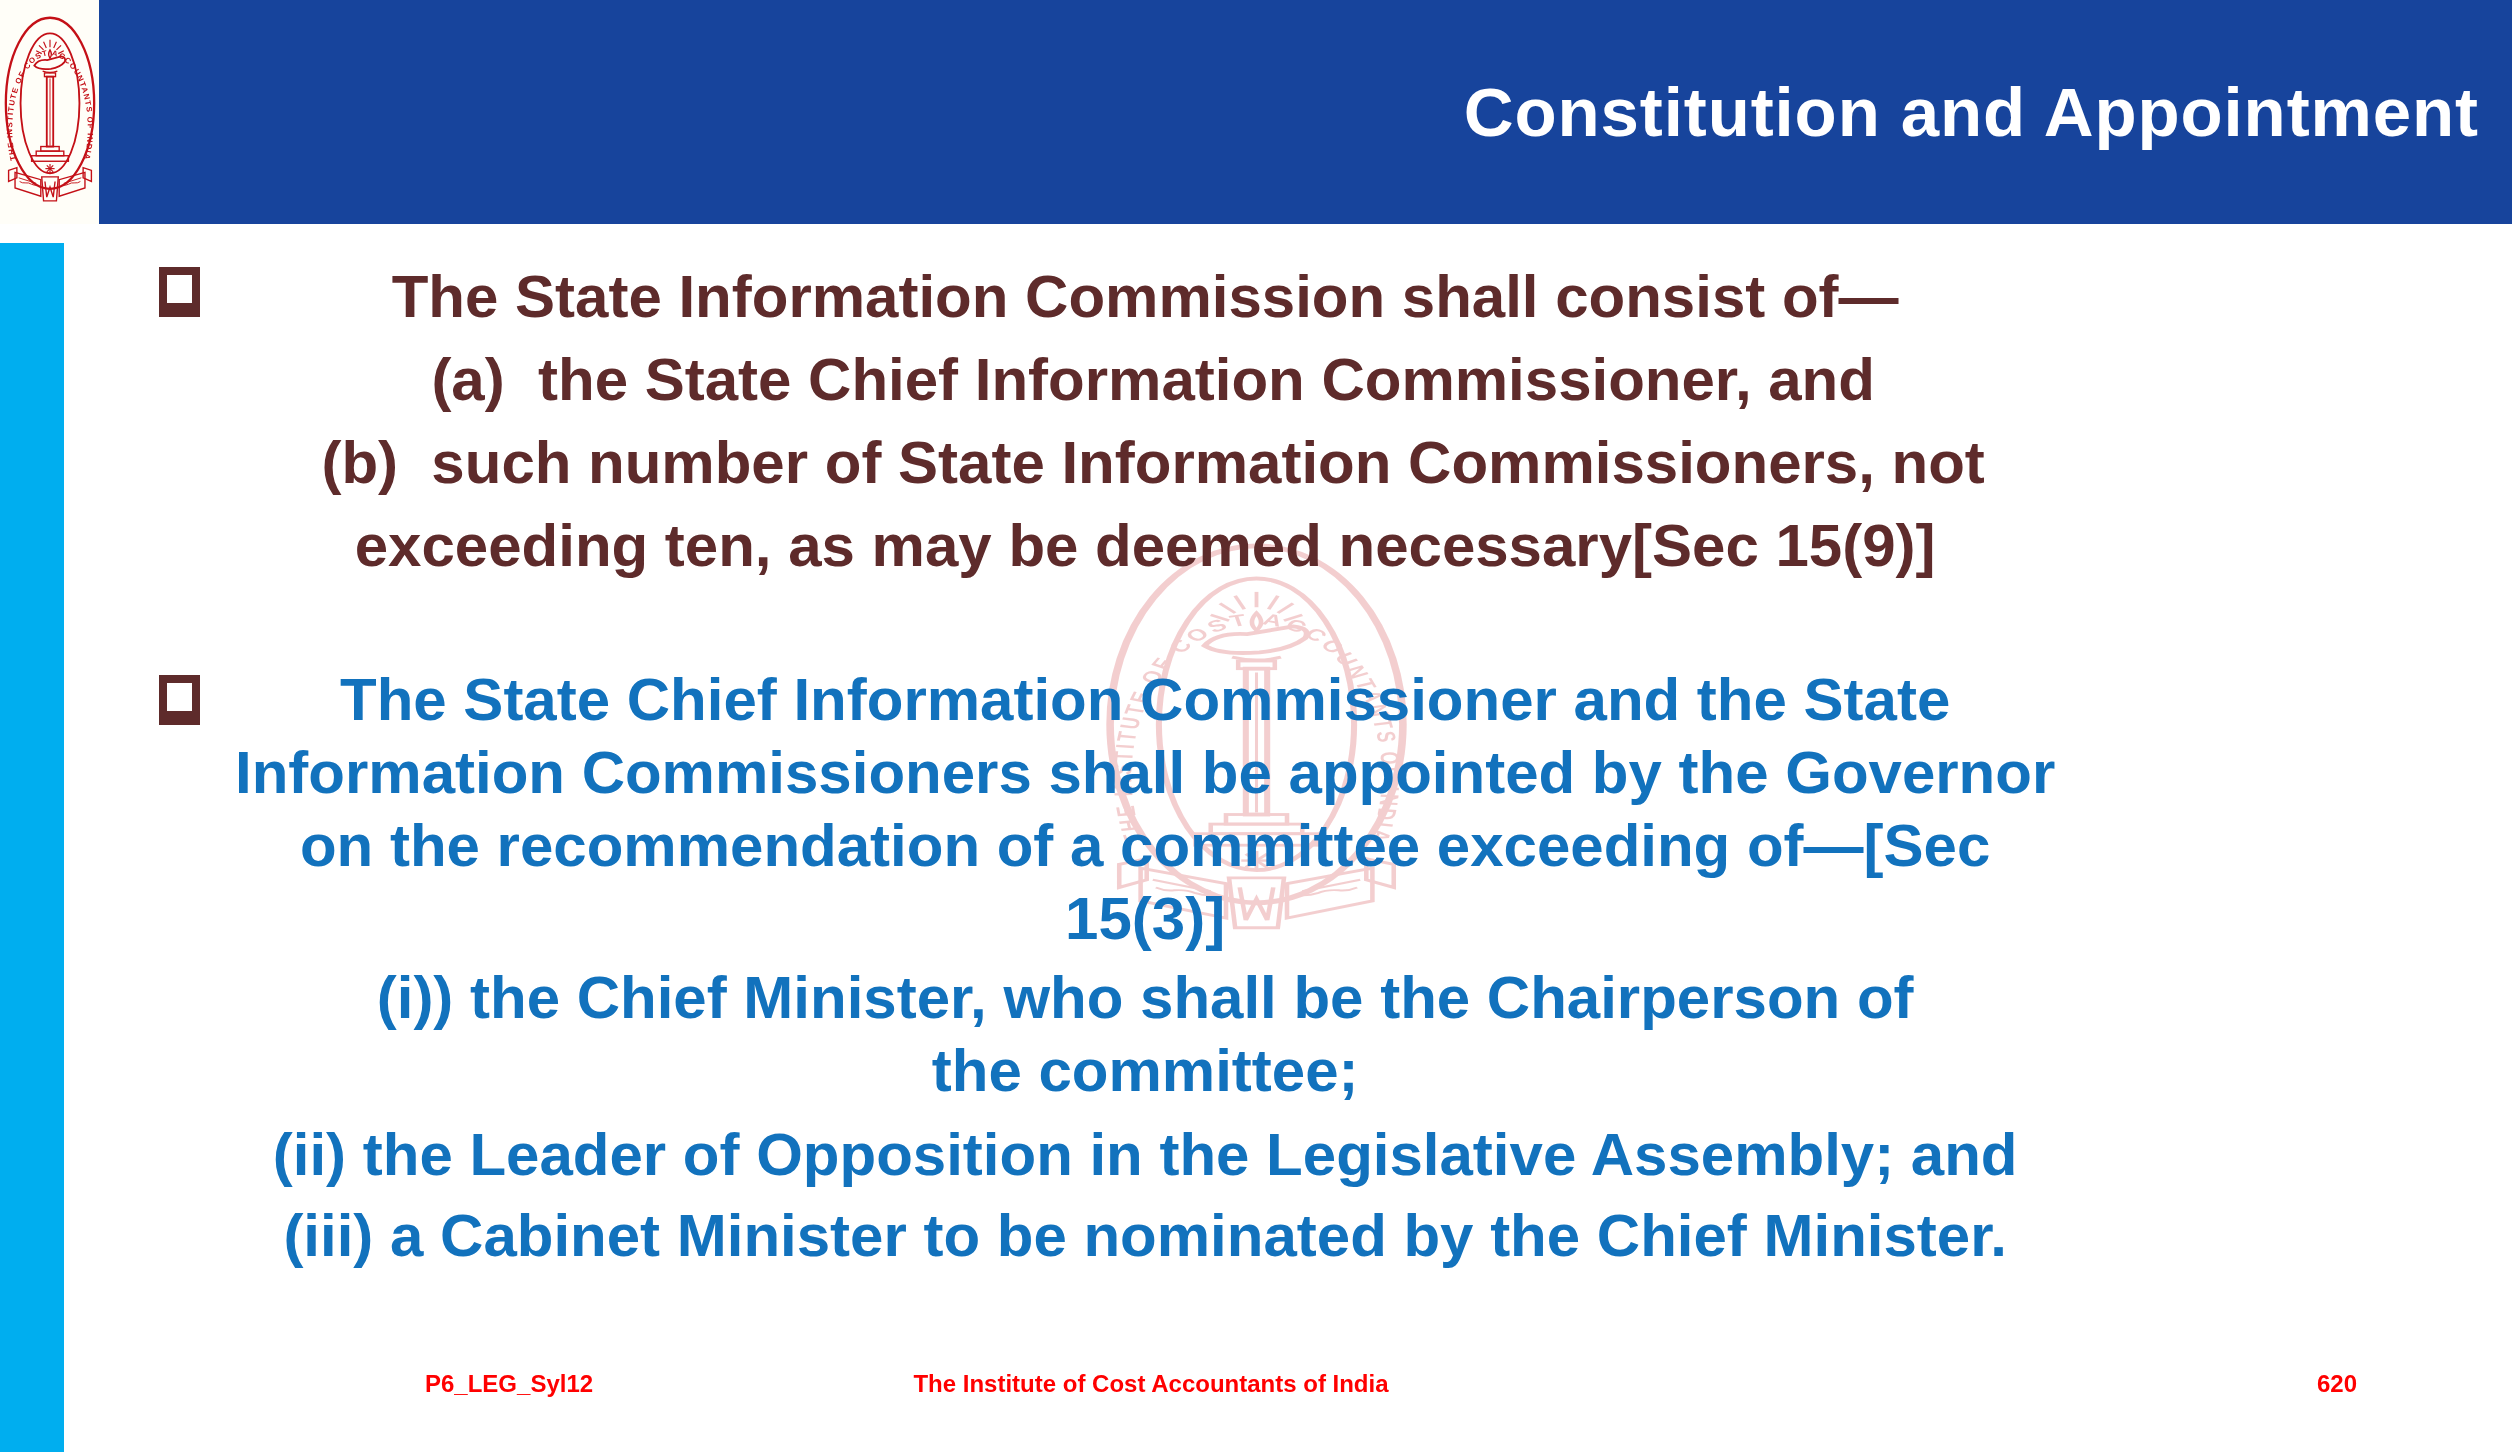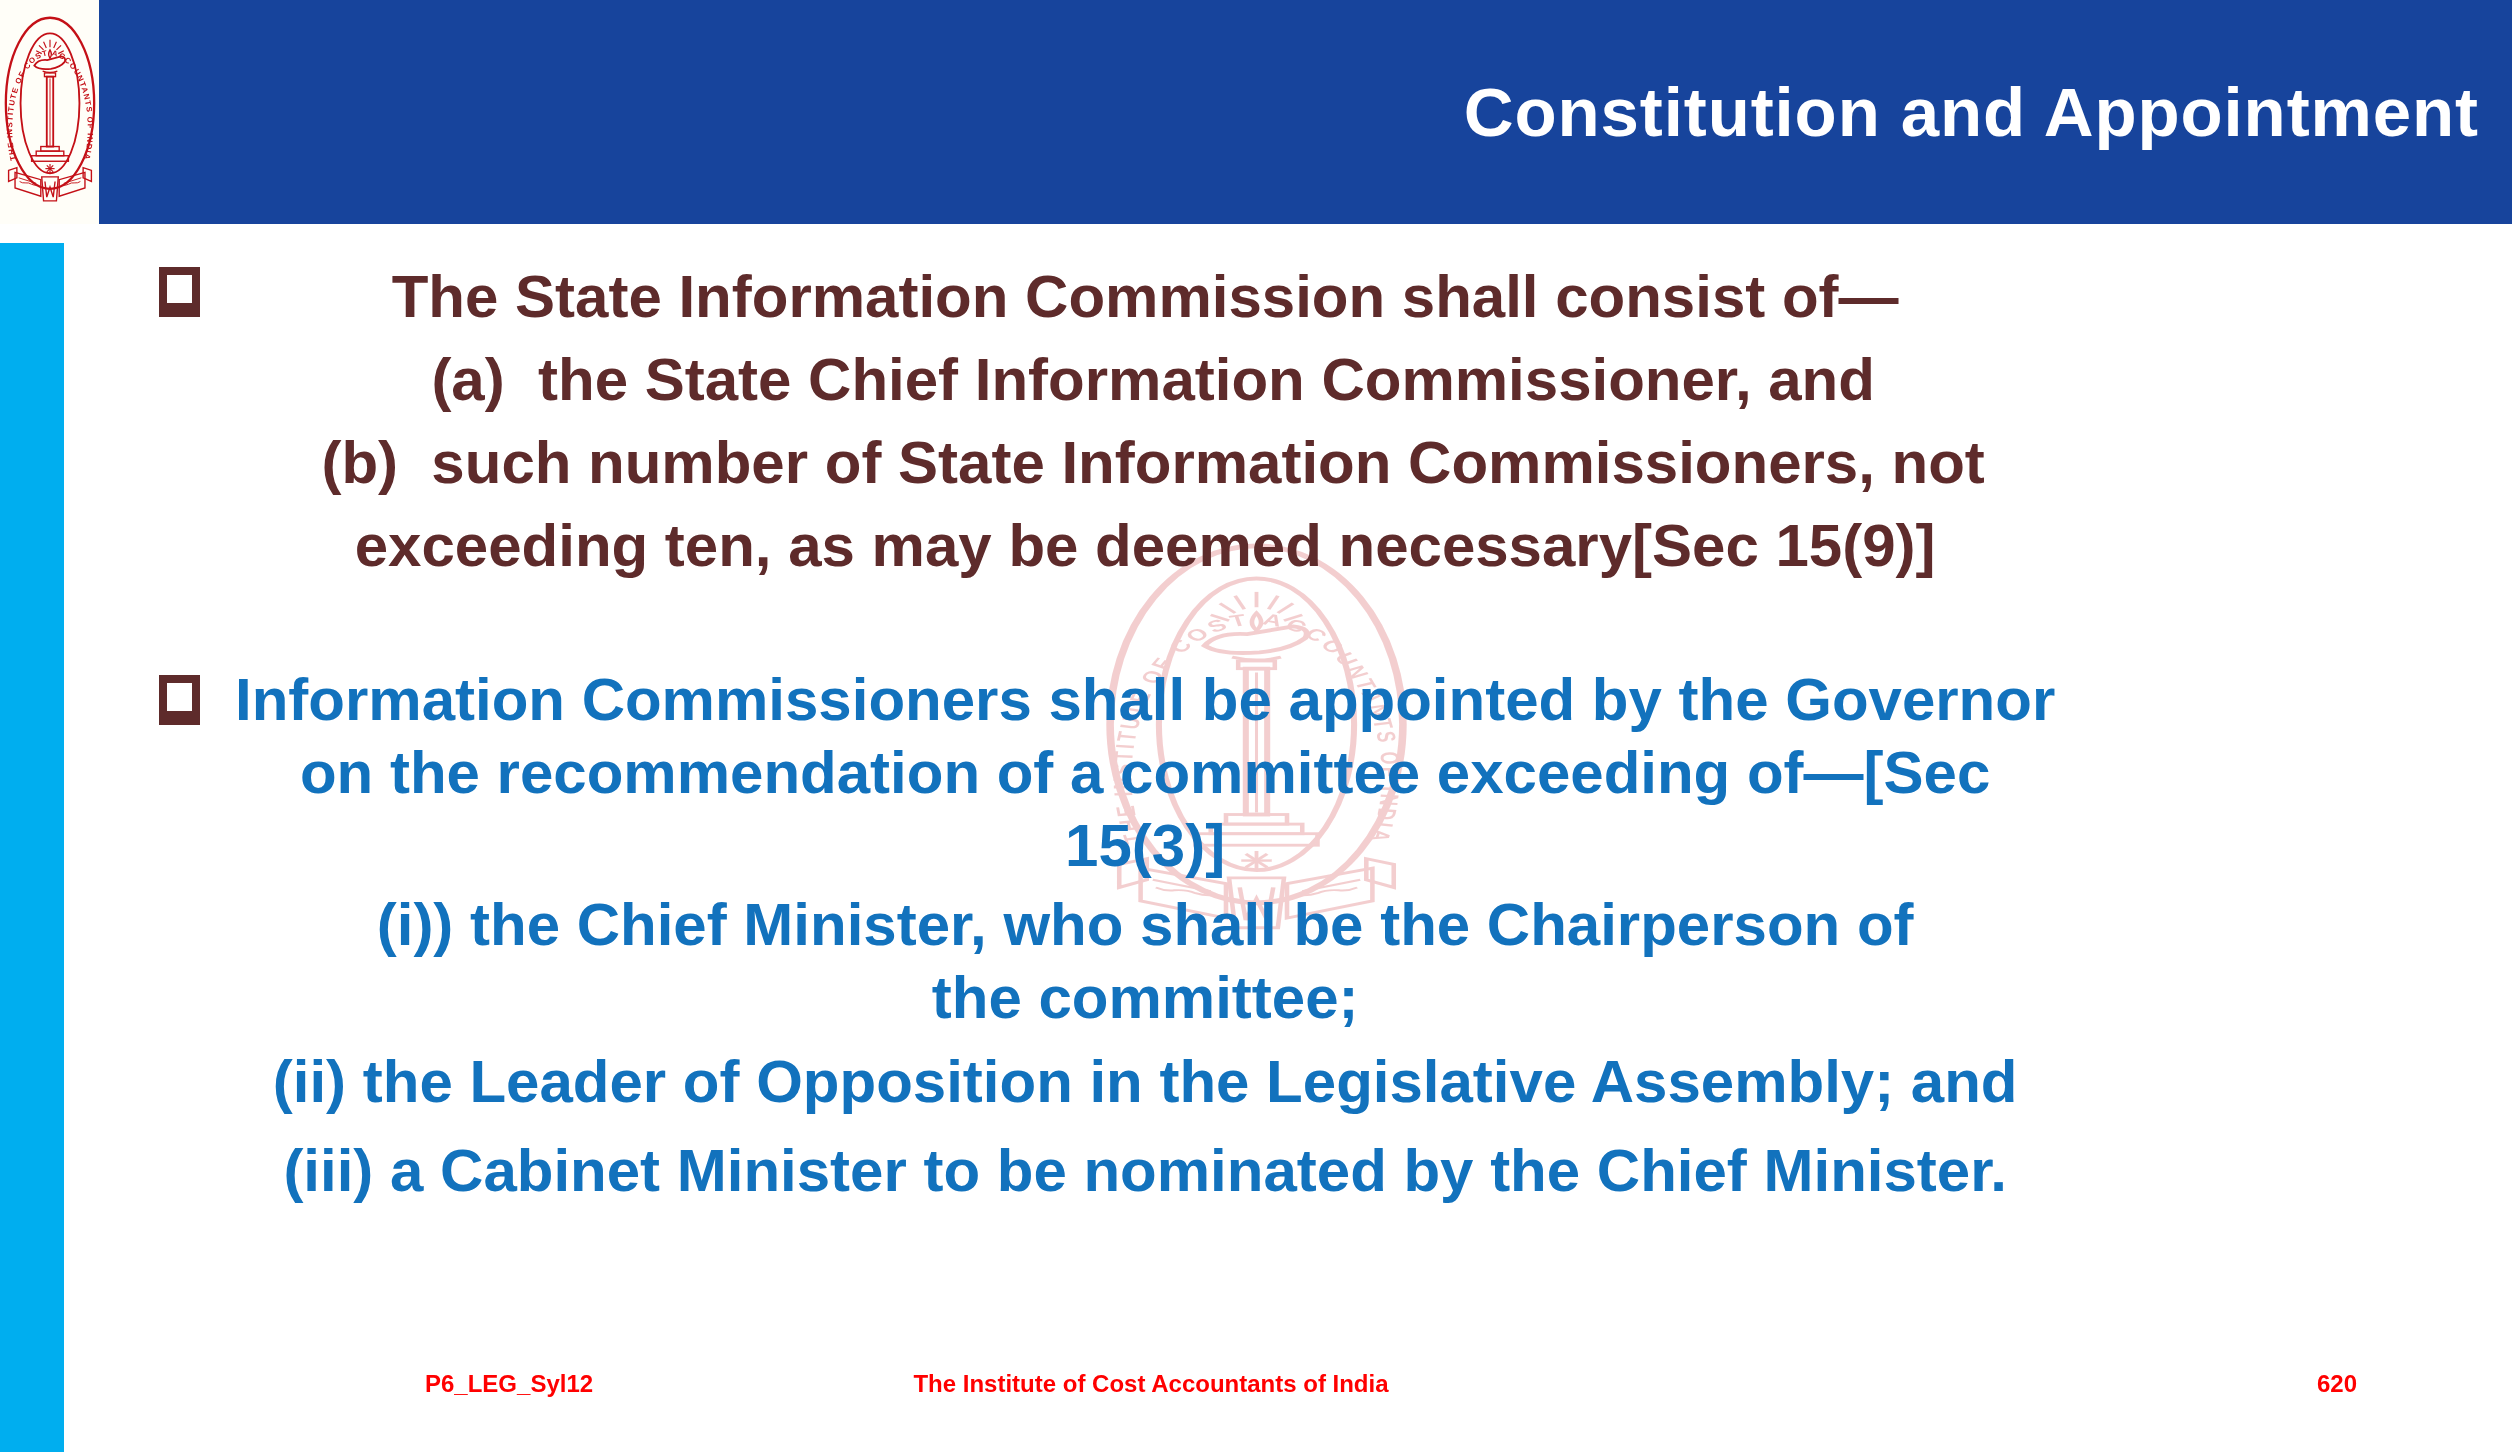--- a/index.html
+++ b/index.html
@@ -18,21 +18,21 @@
   }
   .side-stripe{position:absolute;left:0;top:243px;width:64px;height:1209px;background:#00AEEF;}
   .watermark{position:absolute;left:1104px;top:542px;width:305px;height:403px;opacity:0.20;z-index:0;}
   .content{position:absolute;left:159px;top:255px;z-index:1;text-align:center;}
   .para{position:relative;padding-left:76px;}
   .para.maroon{color:#5E2B2B;font-size:60px;line-height:83px;}
   .para.blue{color:#1272BD;font-size:60px;line-height:73px;}
   .para.p2{margin-top:76px;}
   .para.sub1{margin-top:6px;}
   .para.sub2{margin-top:10.6px;}
-  .para.sub3{margin-top:16px;}
+  .para.sub3{margin-top:8px;}
   .line{white-space:pre;}
   .line.indent{padding-left:16px;}
   .sq-bullet{
     position:absolute;left:0;top:12.4px;width:41px;height:50px;box-sizing:border-box;
     border:8px solid #5E2B2B;border-bottom-width:14px;background:transparent;
   }
   .footer{position:absolute;top:1370px;left:0;width:2215px;height:35px;color:#FF0000;font-size:24px;z-index:2;}
   .footer-left{position:absolute;left:425px;top:0;}
   .footer-center{position:absolute;left:903px;top:0;width:496px;text-align:center;}
   .footer-page{position:absolute;left:2317px;top:0;}
@@ -123,20 +123,21 @@
     <div class="para maroon">
       <span class="sq-bullet"></span>
       <div class="line">The State Information Commission shall consist of—</div>
       <div class="line indent">(a)  the State Chief Information Commissioner, and</div>
       <div class="line indent">(b)  such number of State Information Commissioners, not</div>
       <div class="line">exceeding ten, as may be deemed necessary[Sec 15(9)]</div>
     </div>
 
     <div class="para blue p2">
       <span class="sq-bullet"></span>
+      <div class="line">The State Chief Information Commissioner and the State</div>
       <div class="line">Information Commissioners shall be appointed by the Governor</div>
       <div class="line">on the recommendation of a committee exceeding of—[Sec</div>
       <div class="line">15(3)]</div>
     </div>
 
     <div class="para blue sub1">
       <div class="line">(i)) the Chief Minister, who shall be the Chairperson of</div>
       <div class="line">the committee;</div>
     </div>
 

